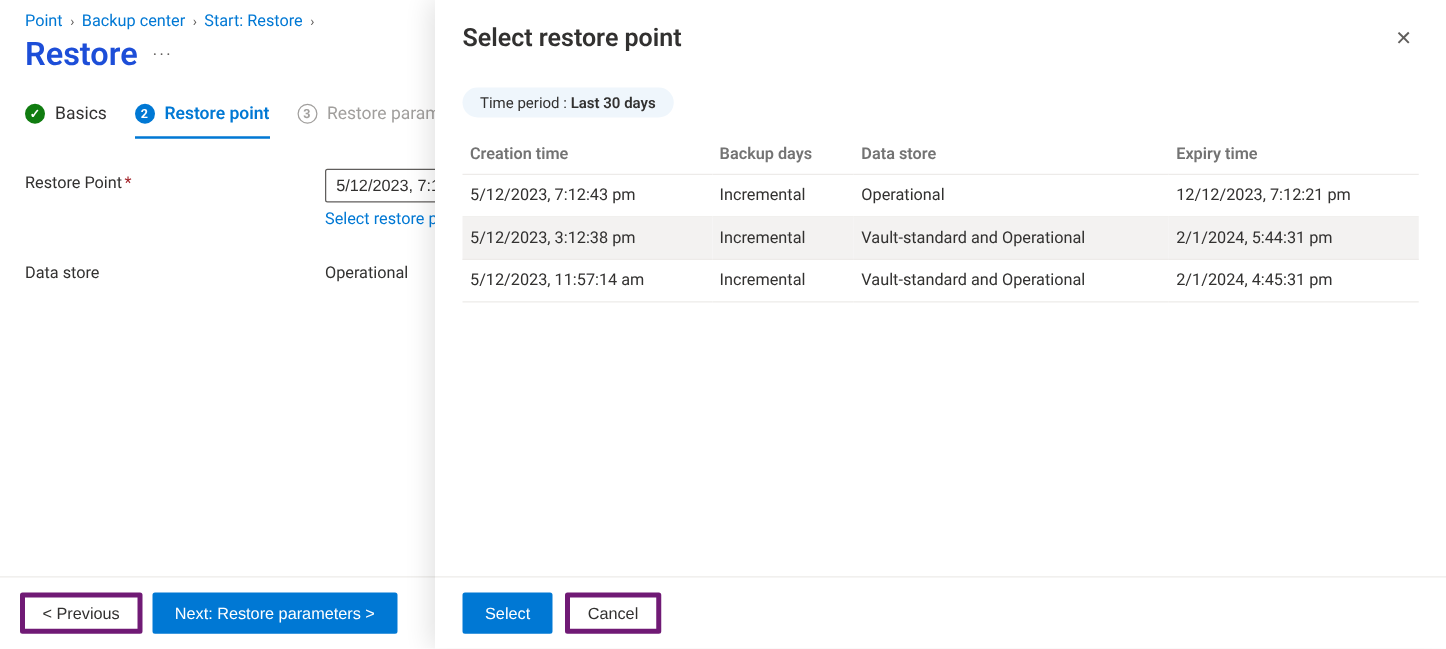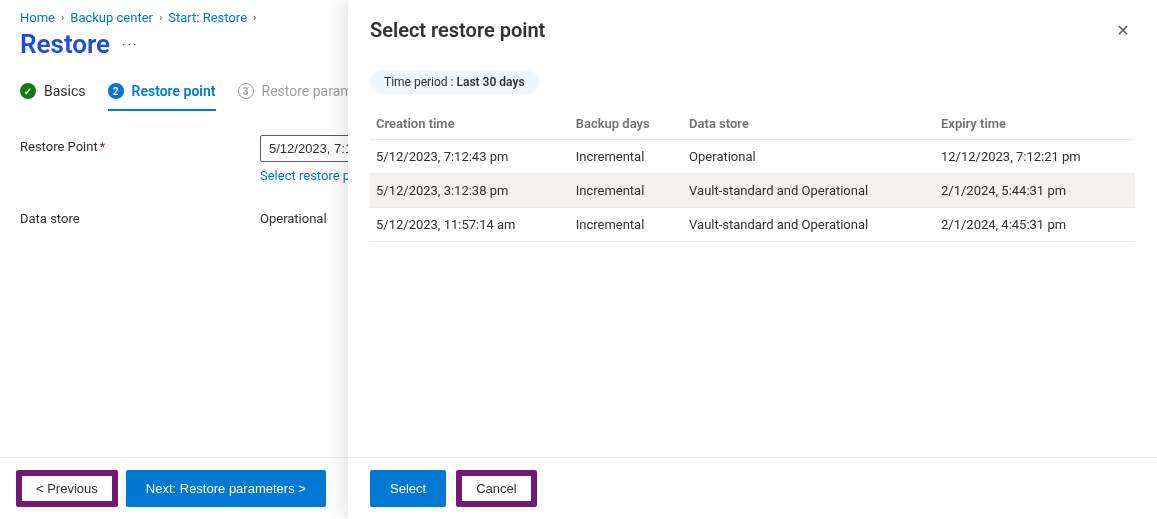--- a/index.html
+++ b/index.html
@@ -117,21 +117,21 @@
       padding: 12px 16px;
       display: flex;
       gap: 8px;
       background: #fff;
     }
     .btn {
       font-size: 13px;
       padding: 5px 14px;
       border-radius: 2px;
       cursor: pointer;
-      border: 6px solid #701a75;
+      border: 4px solid #701a75;
       background: #fff;
       color: #323130;
     }
     .btn.primary {
       background: #0078d4;
       border-color: #0078d4;
       color: #ffffff;
     }
 
     
@@ -194,21 +194,21 @@
       padding: 12px 22px;
       display: flex;
       gap: 10px;
       align-items: center;
     }
   </style>
 </head>
 <body>
 
 <div class="breadcrumb">
-  <a href="#">Home</a>
+  <a href="#">Point</a>
   <span class="chev">›</span>
   <a href="#">Backup center</a>
   <span class="chev">›</span>
   <a href="#">Start: Restore</a>
   <span class="chev">›</span>
 </div>
 
 <div class="page-title-row">
   <div class="page-title">Restore</div>
   <div class="title-dots">···</div>

